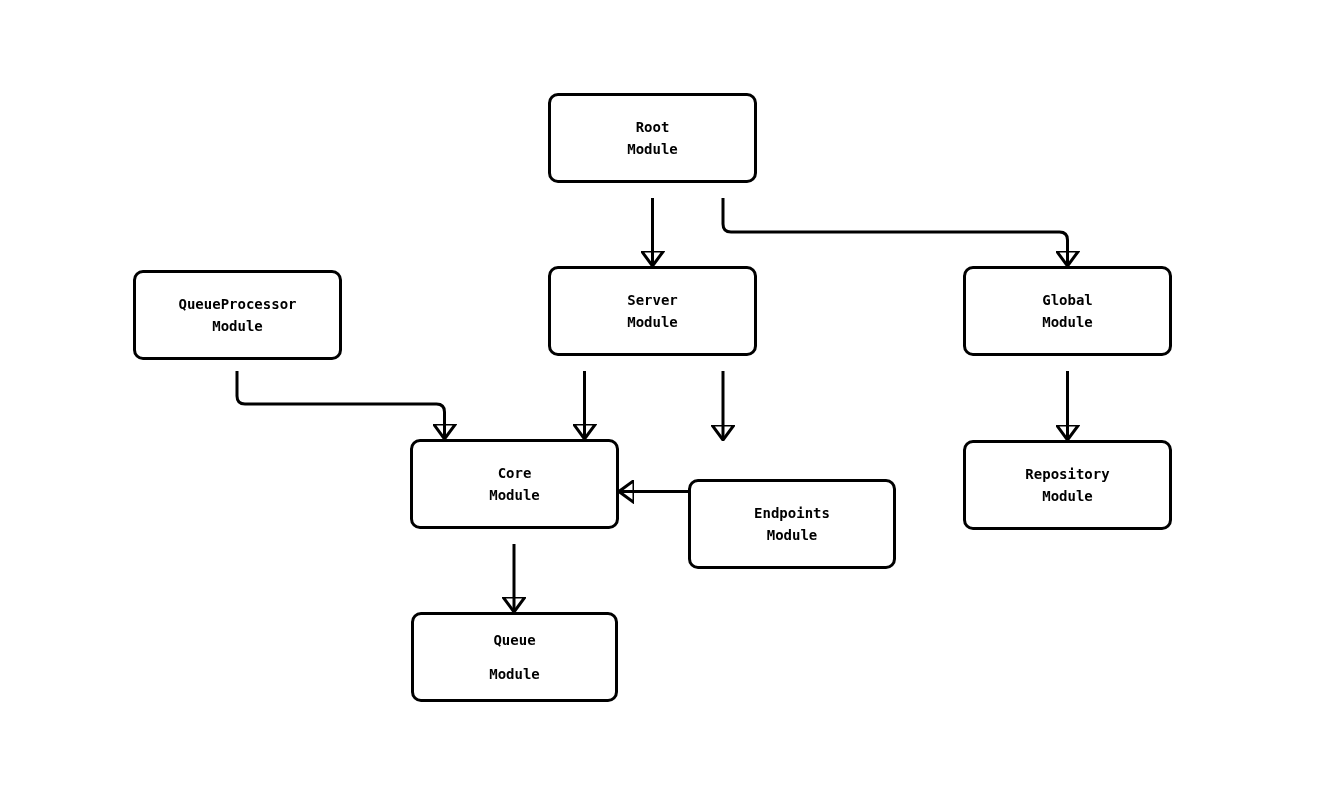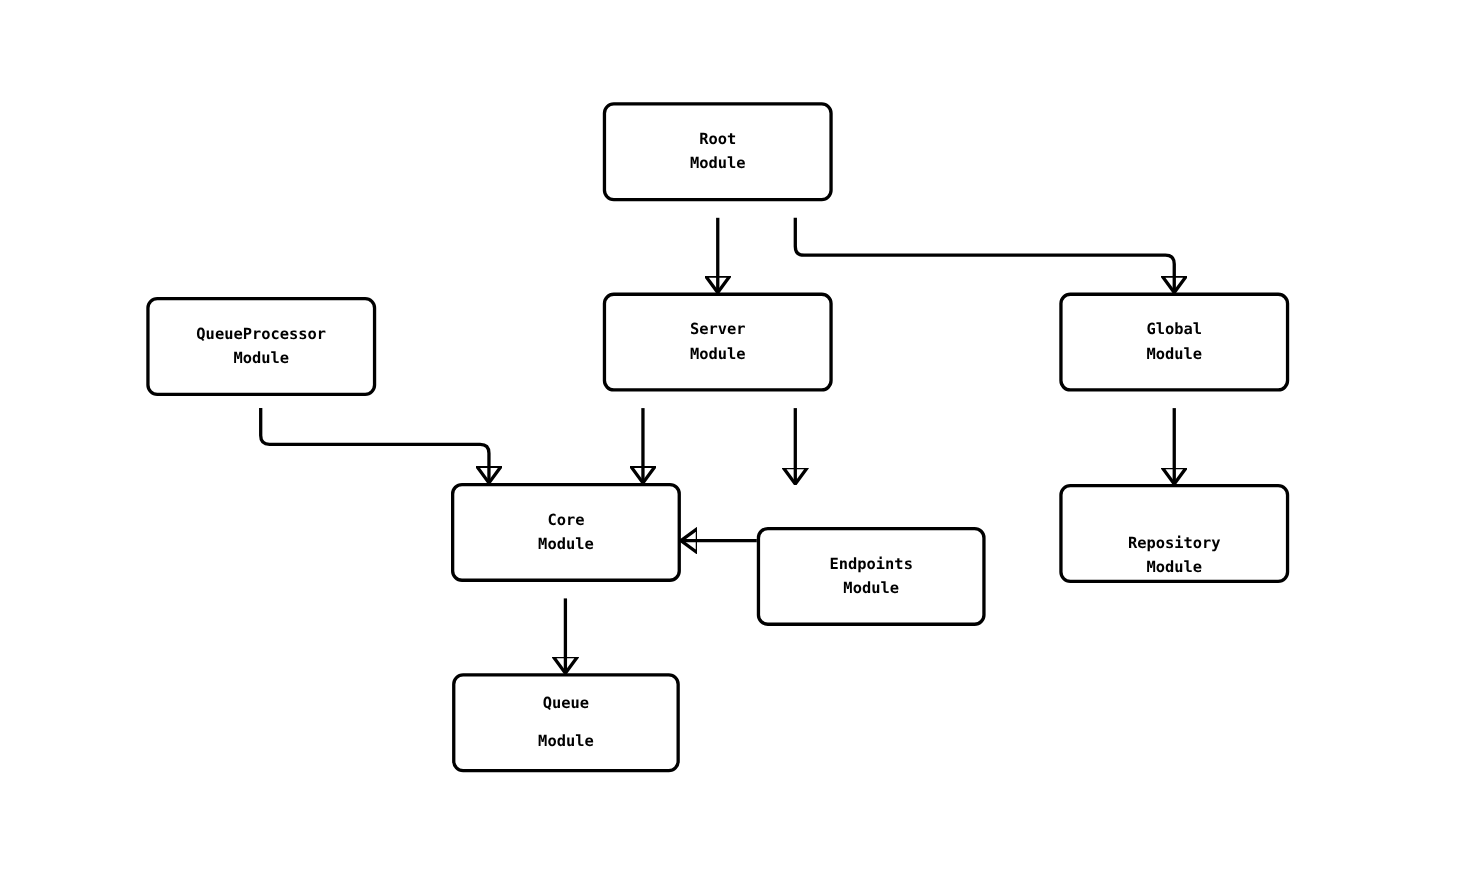--- a/index.html
+++ b/index.html
@@ -45,21 +45,21 @@
     line-height: 22px;
     color: #000000;
     letter-spacing: 0;
   }
   #node-root          { left: 548px;  top: 93px;  }
   #node-queueprocessor{ left: 133px;  top: 270px; }
   #node-server        { left: 548px;  top: 266px; }
   #node-global        { left: 963px;  top: 266px; }
   #node-core          { left: 410px;  top: 439px; }
   #node-endpoints     { left: 688px;  top: 440px; width: 208px; margin-top: 39px; }
-  #node-repository    { left: 963px;  top: 440px; justify-content: flex-end; }
+  #node-repository    { left: 963px;  top: 440px; }
   #node-queue         { left: 411px;  top: 612px; width: 207px; gap: 12px; }
 </style>
 </head>
 <body>
 
 <div class="canvas">
 
   <svg class="edges-layer" width="1337" height="809" viewBox="0 0 1337 809" xmlns="http://www.w3.org/2000/svg">
     <defs>
       <marker id="arrowhead" markerUnits="userSpaceOnUse" markerWidth="16" markerHeight="24" viewBox="0 0 16 24" refX="15" refY="12" orient="auto">

